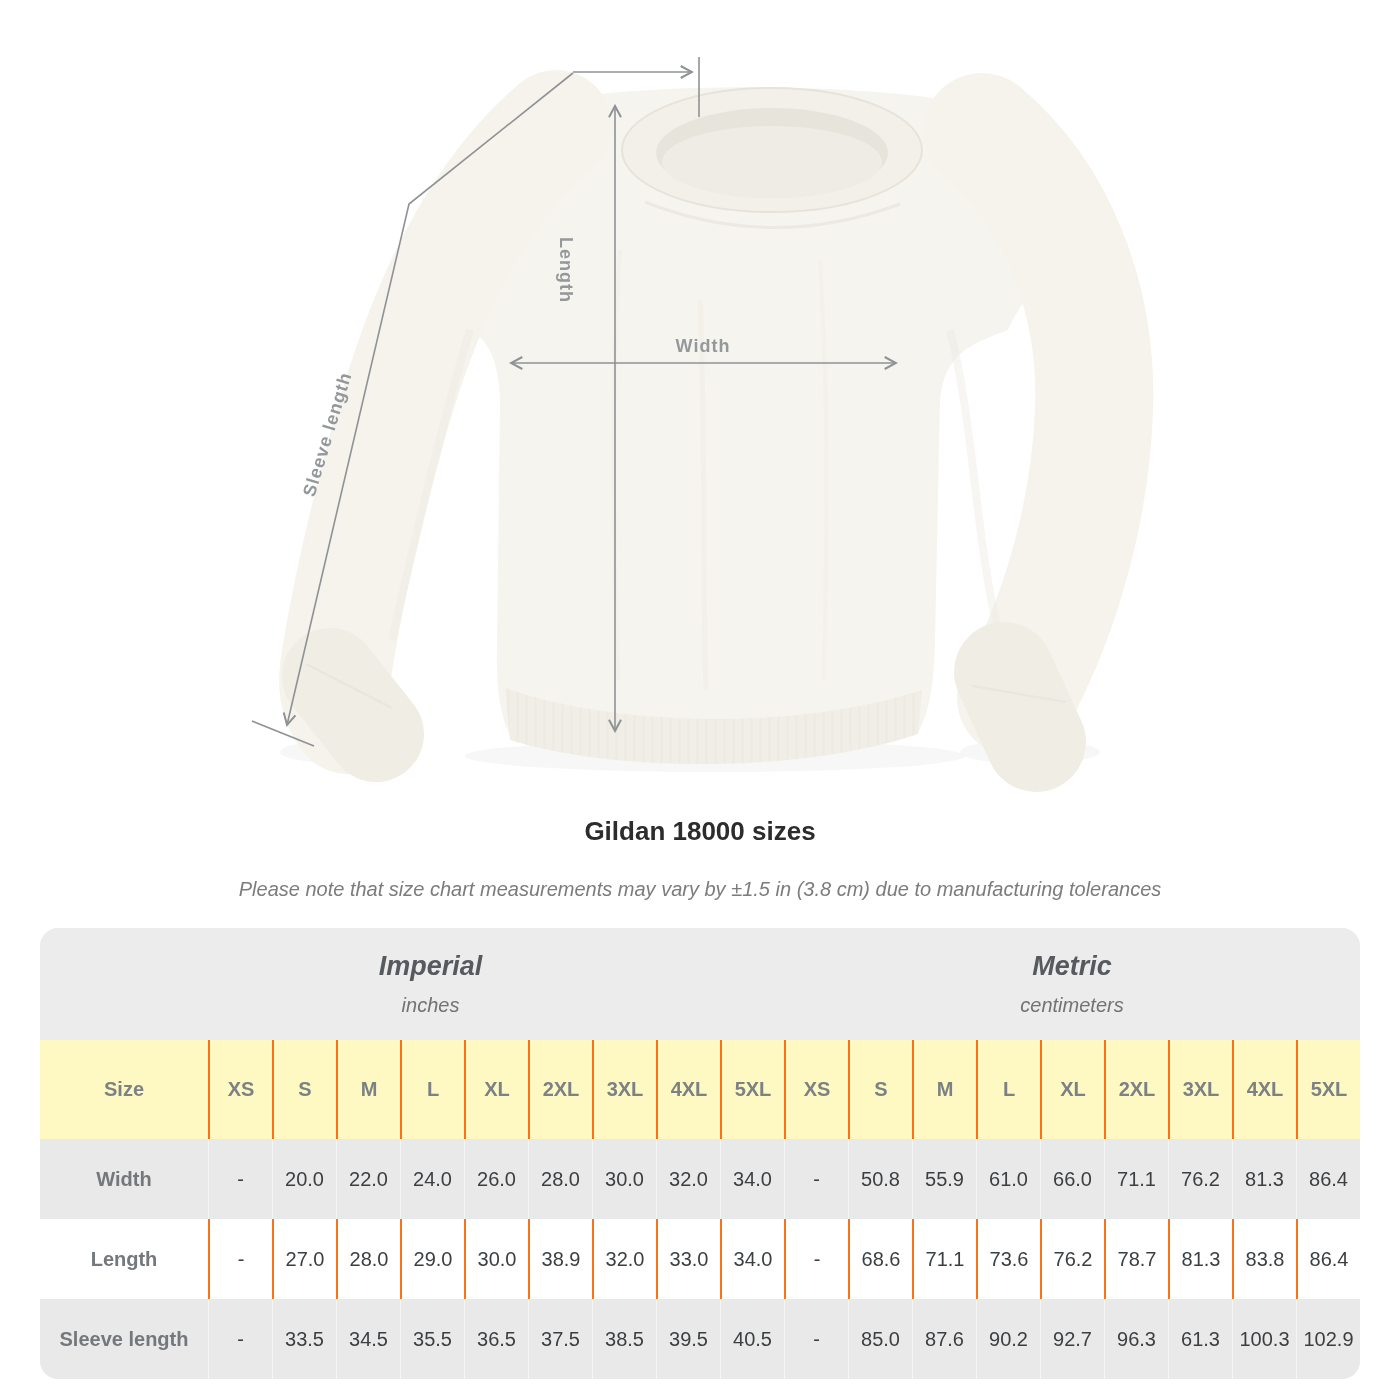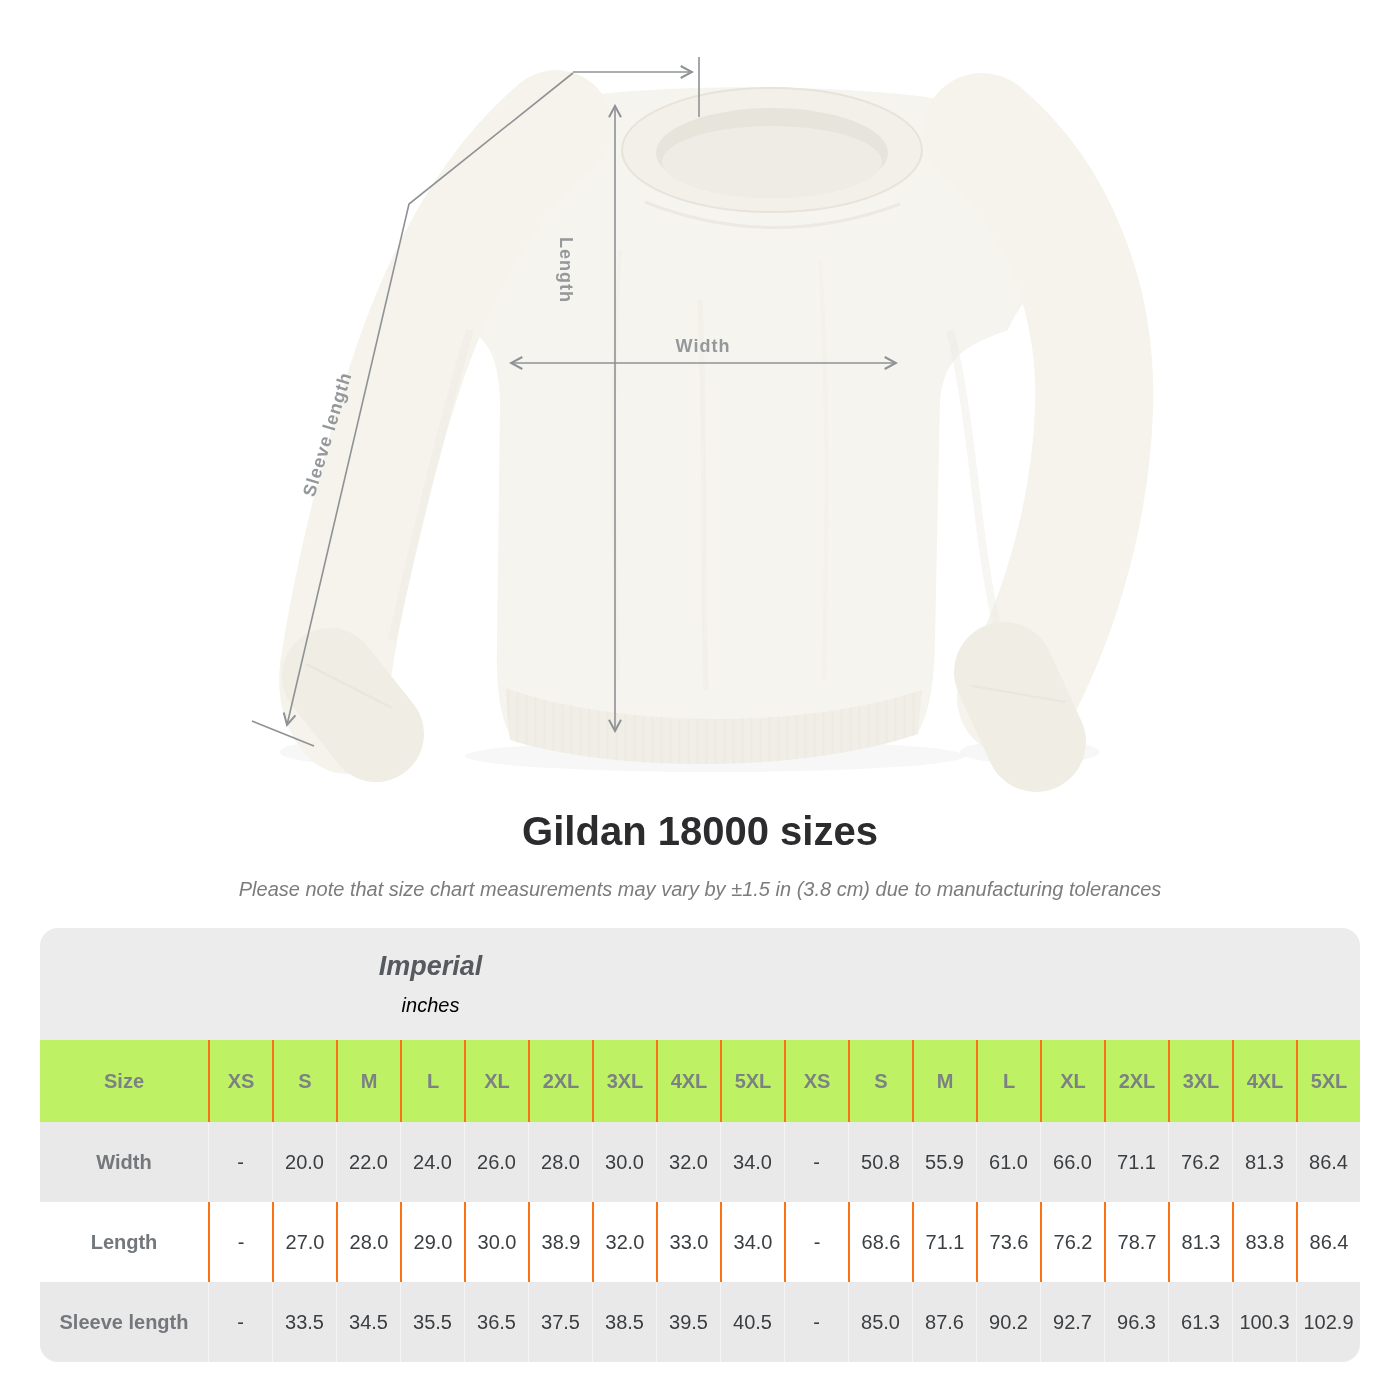--- a/index.html
+++ b/index.html
@@ -1,34 +1,34 @@
 <!DOCTYPE html>
 <html><head>
 <meta charset="utf-8">
 <style>
   html,body{margin:0;padding:0;background:#fff;}
   .page{position:relative;width:1400px;height:1400px;background:#ffffff;
         font-family:"Liberation Sans",sans-serif;overflow:hidden;}
   .diagram{width:1400px;height:800px;position:relative;}
   .diagram svg{display:block;}
-  .title{margin:10px 0 9px 0;text-align:center;font-size:40px;font-weight:bold;
+  .title{margin:10px 0 9px 0;text-align:center;font-size:26px;font-weight:bold;
          color:#2c2c2e;line-height:42px;}
   .note{margin:24px 0 0 0;text-align:center;font-size:20px;font-style:italic;
         color:#7c7c7e;line-height:26px;}
   .size-table{width:1320px;margin:26px auto 0 auto;border-radius:18px;
               overflow:hidden;}
   .group-band{display:grid;grid-template-columns:744px 576px;height:112px;
               background:#ececec;}
   .group-cell{display:flex;flex-direction:column;align-items:center;
               justify-content:center;}
   .group-cell.imperial{padding-left:37px;align-items:center;}
   .group-title{font-size:27px;font-weight:bold;font-style:italic;color:#565a5f;}
-  .group-sub{font-size:20px;font-style:italic;color:#000000;margin-top:12px;}
+  .group-sub{font-size:20px;font-style:italic;color:#737373;margin-top:12px;}
   .grid{display:grid;grid-template-columns:168px repeat(18,1fr);}
-  .grid.sizes{height:82px;background:#bef264;}
+  .grid.sizes{height:99px;background:#fef9c3;}
   .grid.data{height:80px;}
   .grid.g-gray{background:#e9e9e9;}
   .grid.g-white{background:#ffffff;}
   .cell{display:flex;align-items:center;justify-content:center;
         font-size:20px;color:#3c3f42;}
   .grid.sizes .cell + .cell,
   .grid.g-white .cell + .cell{border-left:2px solid #f97316;}
   .grid.g-gray .cell + .cell{border-left:1px solid rgba(255,255,255,0.55);}
   .cell.head{font-weight:bold;color:#7c8185;}
   .cell.rowlab{font-weight:bold;color:#74787c;}
@@ -119,20 +119,24 @@
 
   <h1 class="title">Gildan 18000 sizes</h1>
   <p class="note">Please note that size chart measurements may vary by ±1.5 in (3.8 cm) due to manufacturing tolerances</p>
 
   <div class="size-table">
 
     <div class="group-band">
       <div class="group-cell imperial">
         <div class="group-title">Imperial</div>
         <div class="group-sub">inches</div>
+      </div>
+      <div class="group-cell">
+        <div class="group-title">Metric</div>
+        <div class="group-sub">centimeters</div>
       </div>
     </div>
 
     <div class="grid sizes">
       <div class="cell head">Size</div>
       <div class="cell head">XS</div>
       <div class="cell head">S</div>
       <div class="cell head">M</div>
       <div class="cell head">L</div>
       <div class="cell head">XL</div>

